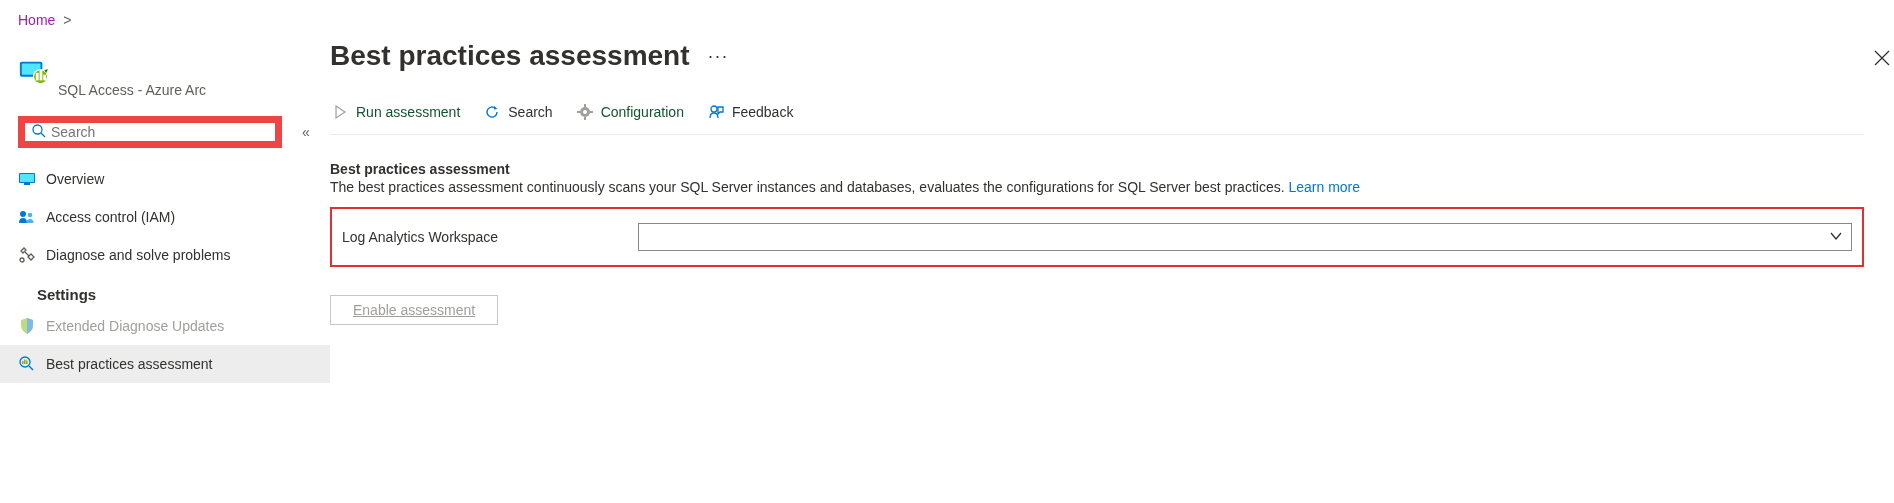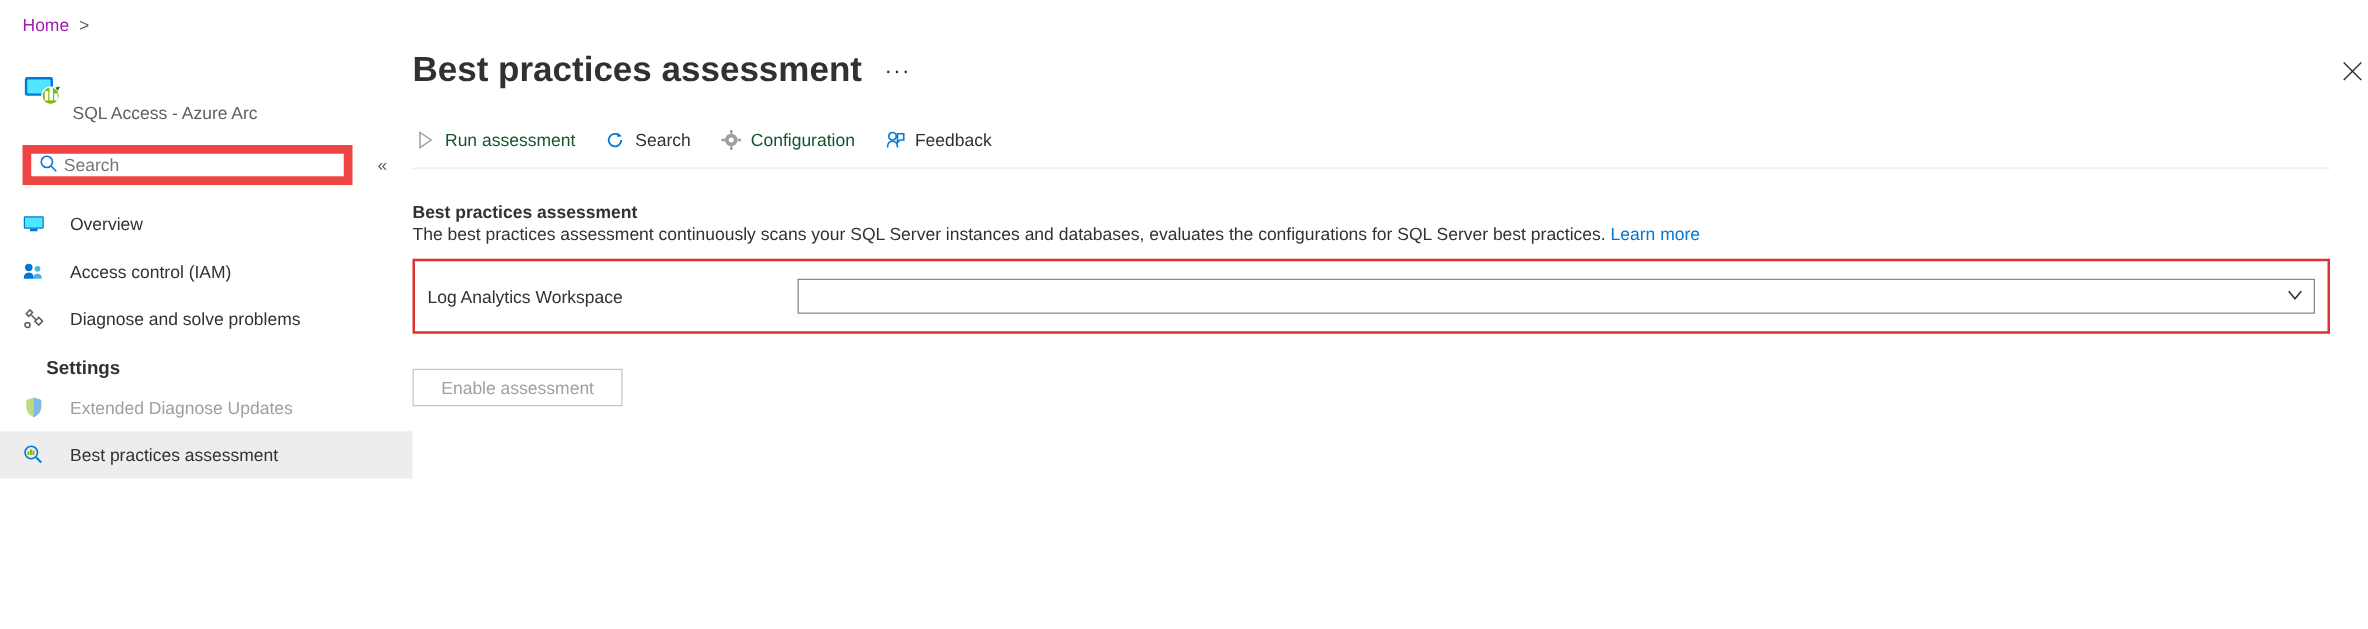--- a/index.html
+++ b/index.html
@@ -94,21 +94,20 @@
     }
     .nav-item {
       display: flex;
       align-items: center;
       height: 38px;
       padding-left: 2px;
       cursor: pointer;
       color: #323130;
       margin-left: -18px;
       padding-left: 18px;
-      gap: 10px;
     }
     .nav-item.disabled {
       color: #a19f9d;
     }
     .nav-item.selected {
       background: #ededed;
     }
     .nav-icon {
       width: 18px;
       height: 18px;
@@ -223,20 +222,21 @@
       width: 14px;
       height: 14px;
     }
     .enable-btn {
       border: 1px solid #c8c6c4;
       background: #fff;
       color: #a19f9d;
       padding: 6px 22px;
       font-size: 14px;
       cursor: default;
+      text-decoration: underline;
     }
   </style>
 </head>
 <body>
 
 <div class="breadcrumb">
   <a href="#">Home</a>
   <span class="breadcrumb-sep">&gt;</span>
 </div>
 

